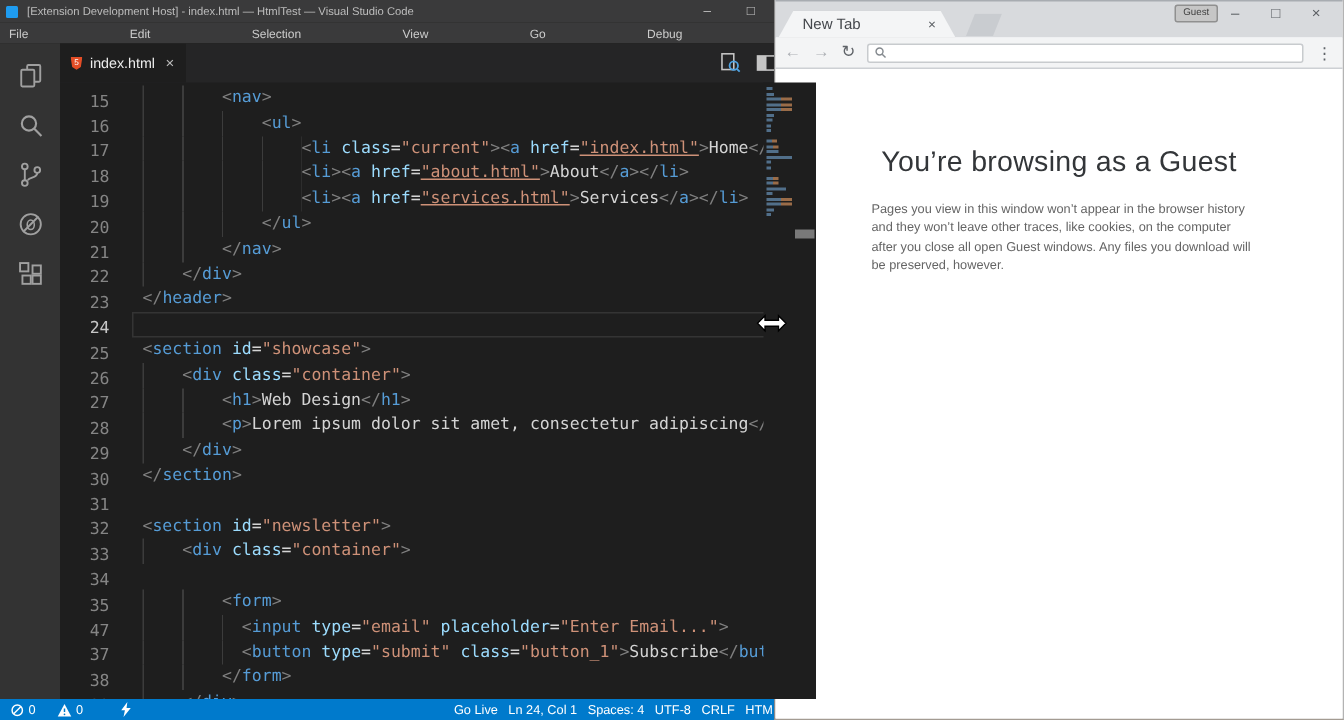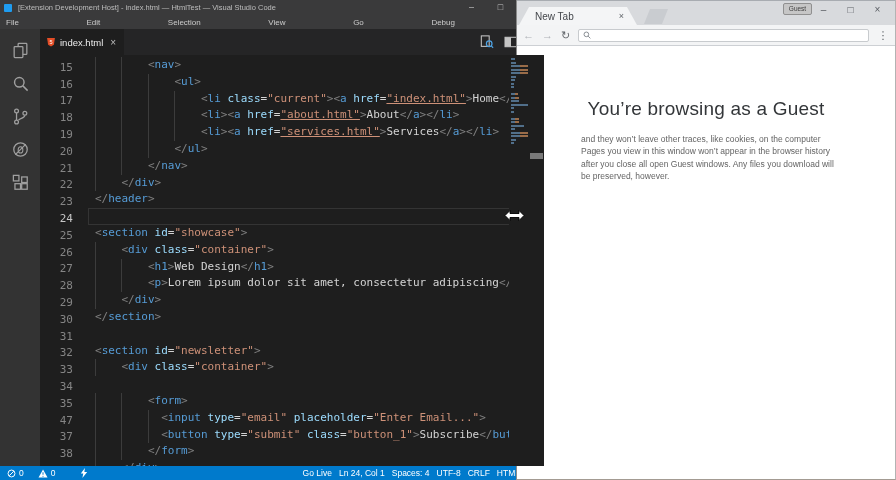--- a/index.html
+++ b/index.html
@@ -365,22 +365,22 @@
           <circle cx="4.2" cy="4.2" r="2.9"></circle>
             <line x1="6.4" y1="6.4" x2="9.2" y2="9.2"></line>
         </svg>
       </span>
     </div>
     <span class="bmenu">⋮</span>
   </div>
   <div class="bcontent">
     <h1 class="bheading">You’re browsing as a Guest</h1>
     <div class="bpara">
+      <div>Pages you view in this window won’t appear in the browser history</div>
       <div>and they won’t leave other traces, like cookies, on the computer</div>
-      <div>Pages you view in this window won’t appear in the browser history</div>
       <div>after you close all open Guest windows. Any files you download will</div>
       <div>be preserved, however.</div>
     </div>
   </div>
 </div>
 
 <div class="resize-cursor">
   <svg width="21" height="13" viewBox="0 0 21 13">
     <path d="M1 6.5 L6 1.5 L6 4.5 L15 4.5 L15 1.5 L20 6.5 L15 11.5 L15 8.5 L6 8.5 L6 11.5 Z" fill="#ffffff" stroke="#000000" stroke-width="0.9"></path>
   </svg>

